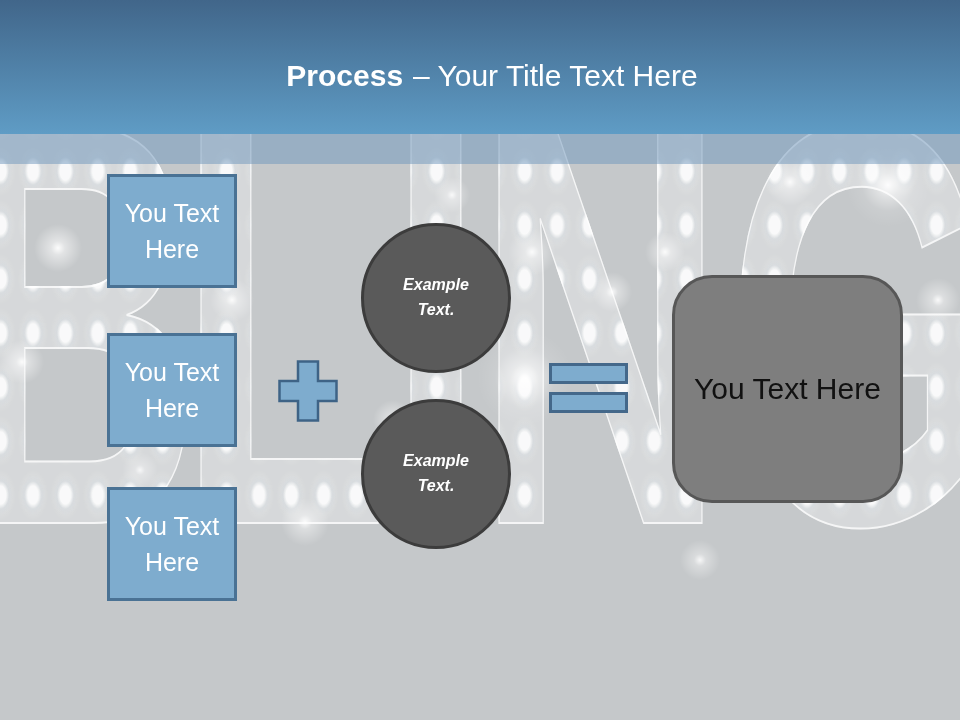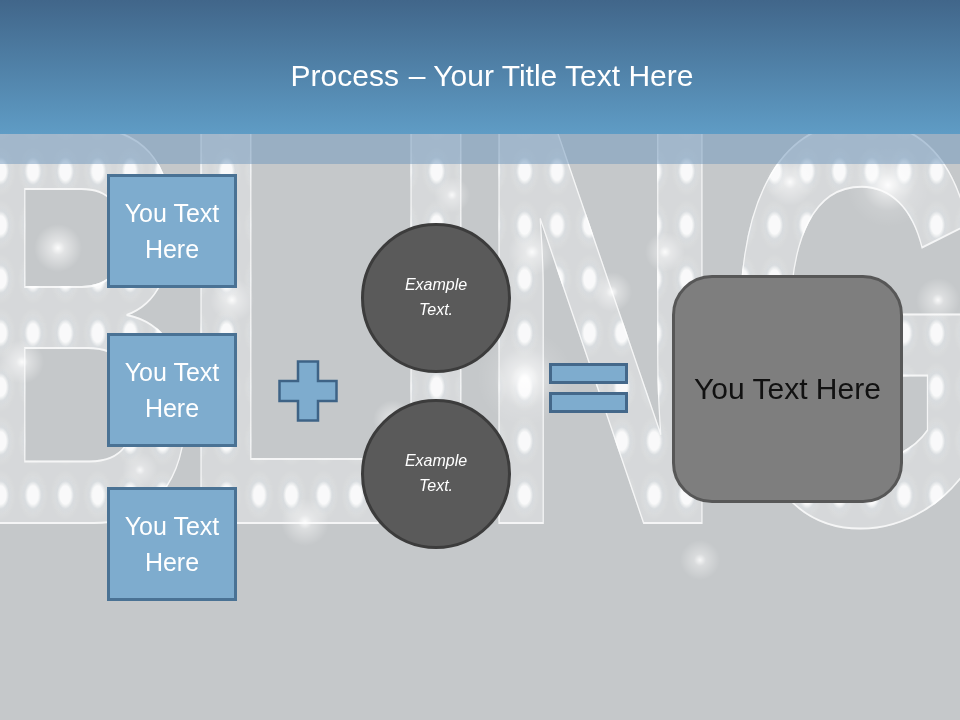--- a/index.html
+++ b/index.html
@@ -60,21 +60,21 @@
   .header{
     position:absolute;left:0;top:0;width:960px;height:134px;z-index:3;
     background:linear-gradient(#41668A, #5F9CC5);
     display:flex;align-items:center;justify-content:center;
     padding-top:18px;box-sizing:border-box;
   }
   .title{
     color:#FFFFFF;font-size:30px;white-space:nowrap;
     transform:translateX(12px);
   }
-  .title .bold{font-weight:normal;}
+  .title .bold{font-weight:bold;}
   .title .regular{font-weight:normal;margin-left:0.33em;text-align:center;}
 
   .band{
     position:absolute;left:0;top:134px;width:960px;height:30px;z-index:2;
     background:rgba(110,150,188,0.50);
   }
 
   
   .shape{position:absolute;z-index:4;box-sizing:border-box;}
 
@@ -93,21 +93,21 @@
 
   .circle{
     left:361px;width:150px;height:150px;border-radius:50%;
     background:#5A5A5A;border:3px solid #3C3C3C;
     display:flex;align-items:center;justify-content:center;
   }
   .circle.c1{top:223px;}
   .circle.c2{top:399px;}
   .circle .circle-label{
     width:84px;text-align:center;color:#FFFFFF;
-    font-size:16px;font-weight:normal;font-style:italic;line-height:1.55;
+    font-size:16px;font-weight:bold;font-style:italic;line-height:1.55;
   }
 
   .equals-icon{
     left:549px;top:363px;width:79px;height:50px;
     display:flex;flex-direction:column;justify-content:space-between;
   }
   .equals-bar{
     width:79px;height:21px;box-sizing:border-box;
     background:#7EACCE;border:3px solid #44688A;
   }

